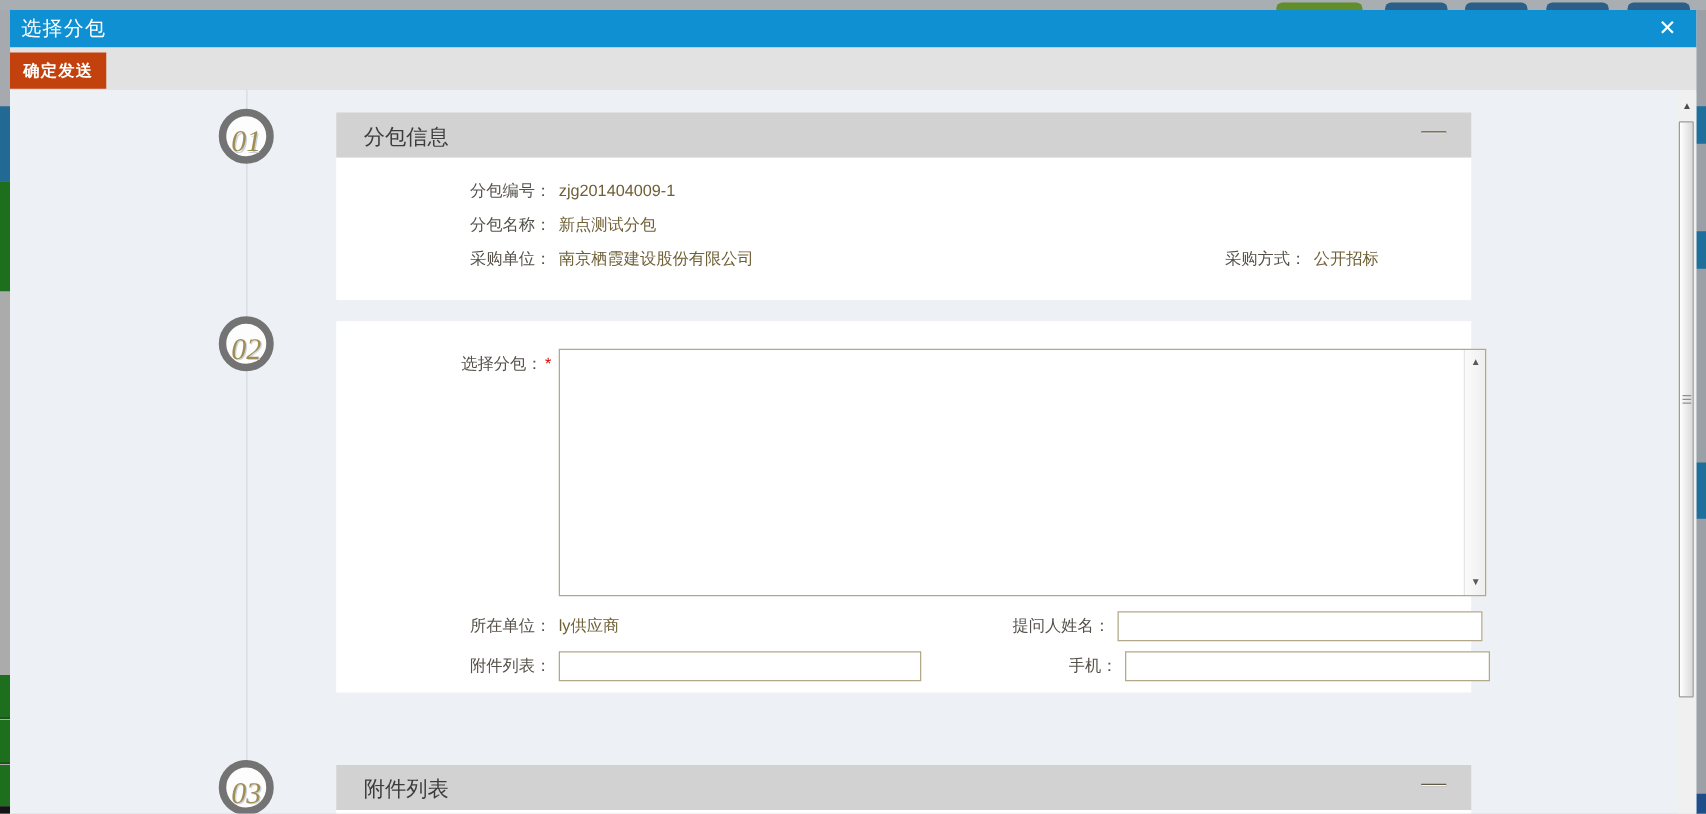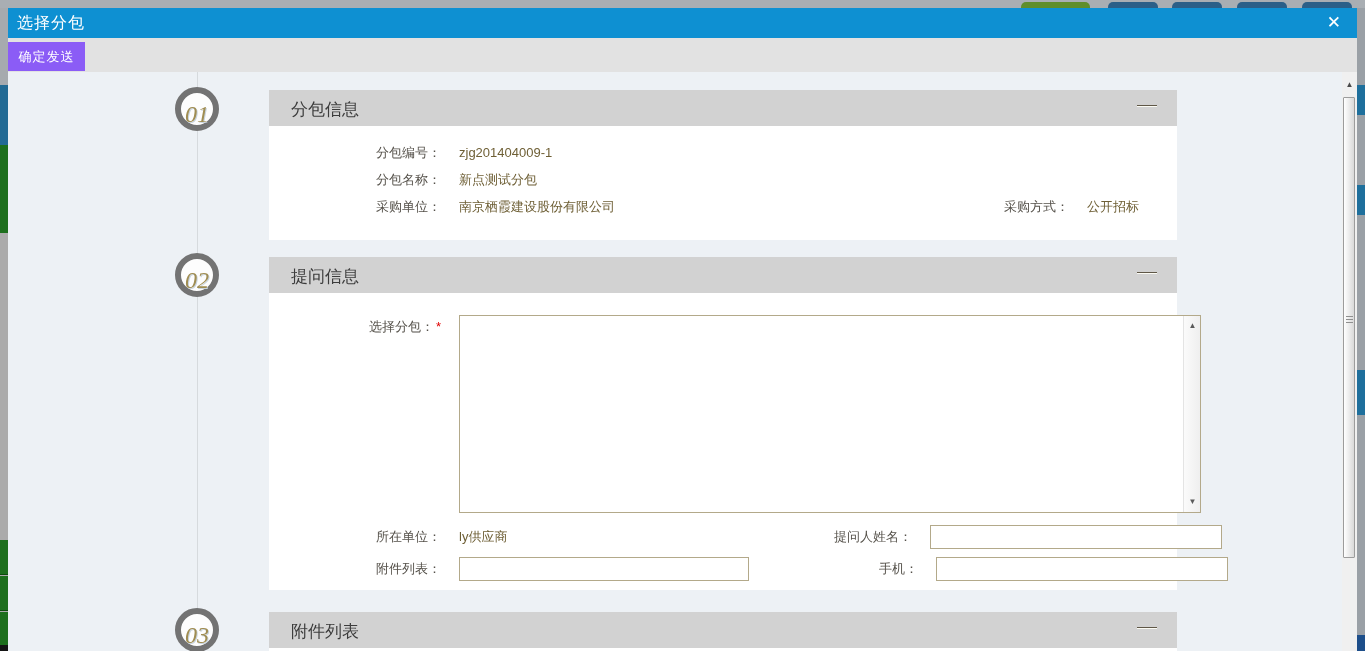--- a/index.html
+++ b/index.html
@@ -33,22 +33,22 @@
   .rs-navy  { top:627px; height:16px; background:#1d4e8a; }
 
   
   .modal { position:absolute; left:8px; top:8px; width:1349px; height:643px; background:#edf1f5; }
 
   .modal-header { position:absolute; left:0; top:0; width:100%; height:30px; background:#0e90d2; color:#fff; }
   .modal-title { position:absolute; left:9px; top:5px; font-size:16px; letter-spacing:1px; }
   .modal-close { position:absolute; right:16px; top:4px; font-size:17px; color:#fff; cursor:pointer; line-height:22px; }
 
   .toolbar { position:absolute; left:0; top:30px; width:100%; height:34px; background:#e2e2e2; }
-  .btn-confirm { position:absolute; left:0; top:4px; width:77px; height:29px; background:#8b5cf6; color:#fff;
-                 font-size:13px; font-weight:normal; border:none; letter-spacing:1px; cursor:pointer; }
+  .btn-confirm { position:absolute; left:0; top:4px; width:77px; height:29px; background:#c2410c; color:#fff;
+                 font-size:13px; font-weight:bold; border:none; letter-spacing:1px; cursor:pointer; }
 
   .content { position:absolute; left:0; top:64px; width:1349px; height:579px; background:#edf1f5; overflow:hidden; }
 
   
   .timeline-line { position:absolute; left:189px; top:0; width:1px; height:100%; background:#d6dadd; }
   .tl-circle { position:absolute; left:167px; width:44px; height:44px; border-radius:50%;
                background:#fdfdfd; border:6px solid #737373; text-align:center; line-height:42px;
                font-size:24px; font-style:italic; color:#a08d52; font-family:"Liberation Serif","DejaVu Serif",serif;
                text-shadow:1px 1px 0 #c9d4de; }
   .tl-c1 { top:15px; } .tl-c2 { top:181px; } .tl-c3 { top:536px; }
@@ -57,21 +57,21 @@
   .card { position:absolute; left:225px; width:944px;padding-left:36px; }
   .card-1 { top:18px; }  .card-2 { top:185px; }  .card-3 { top:540px; }
   .card-header { height:36px; background:#d2d2d2; position:relative; }
   .card-title { position:absolute; left:22px; top:8px; font-size:17px; color:#3c3c3c; }
   .minus-icon { position:absolute; right:20px; top:15px; width:20px; height:2px; background:#5f5747;
                 border-bottom:1px solid #fbfbf4; cursor:pointer; }
   .card-body { background:#ffffff; }
   .card-body-1 { height:114px; padding-top:13px; }
   .card-body-2 { height:297px; padding-top:22px; }
 
-  .frow { display:flex; align-items:center; height:27px; font-size:13px;gap:12px; }
+  .frow { display:flex; align-items:center; height:27px; font-size:13px; }
   .frow-top { align-items:flex-start; height:auto; }
   .lbl { width:172px; text-align:right; color:#55514a; flex:none; }
   .lbl2 { width:157px; text-align:right; color:#55514a; flex:none; }
   .val { width:290px; padding-left:6px; color:#6e5f35; flex:none; }
   .val-wide { width:447px; padding-left:6px; color:#6e5f35; flex:none; }
   .star { color:#e00000; padding-left:2px; }
 
   .txt-input { width:290px; height:24px; border:1px solid #b3a98a; background:#fff; margin-left:6px;
                font-size:13px; color:#6e5f35; padding:0 4px; outline:none; flex:none; }
   .txt-input-2 { width:292px; }
@@ -158,24 +158,20 @@
         <div class="frow">
           <span class="lbl">采购单位：</span>
           <span class="val-wide">南京栖霞建设股份有限公司</span>
           <span class="lbl2">采购方式：</span>
           <span class="val">公开招标</span>
         </div>
       </div>
     </div>
 
     <div class="card card-2">
-      <div class="card-header">
-        <span class="card-title">提问信息</span>
-        <div class="minus-icon"></div>
-      </div>
       <div class="card-body card-body-2">
         <div class="frow frow-top">
           <span class="lbl" style="padding-top:3px;"><span>选择分包：</span><span class="star">*</span></span>
           <div class="ta-wrap">
             <textarea class="ta" style=""></textarea>
             <div class="ta-scrollbar">
               <div class="ta-arrow ta-arrow-up">▲</div>
               <div class="ta-arrow ta-arrow-down">▼</div>
             </div>
           </div>

